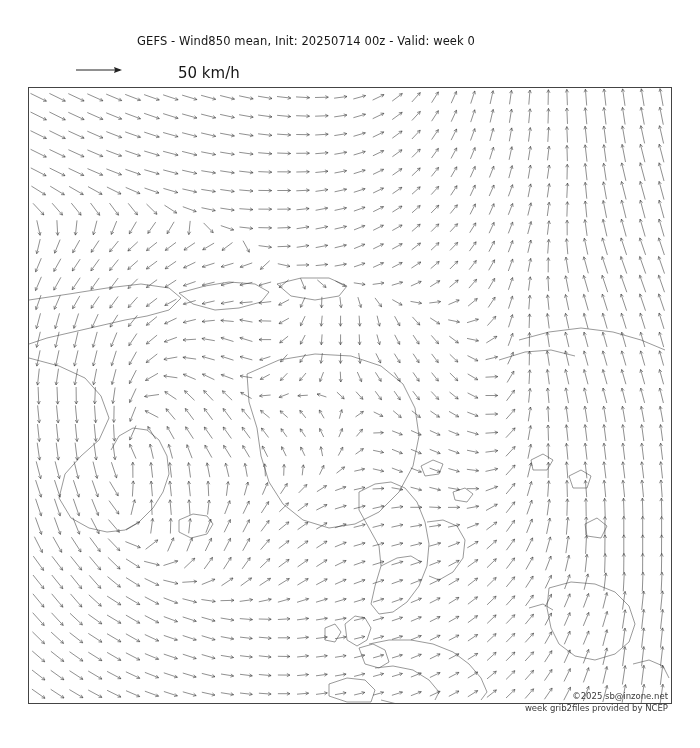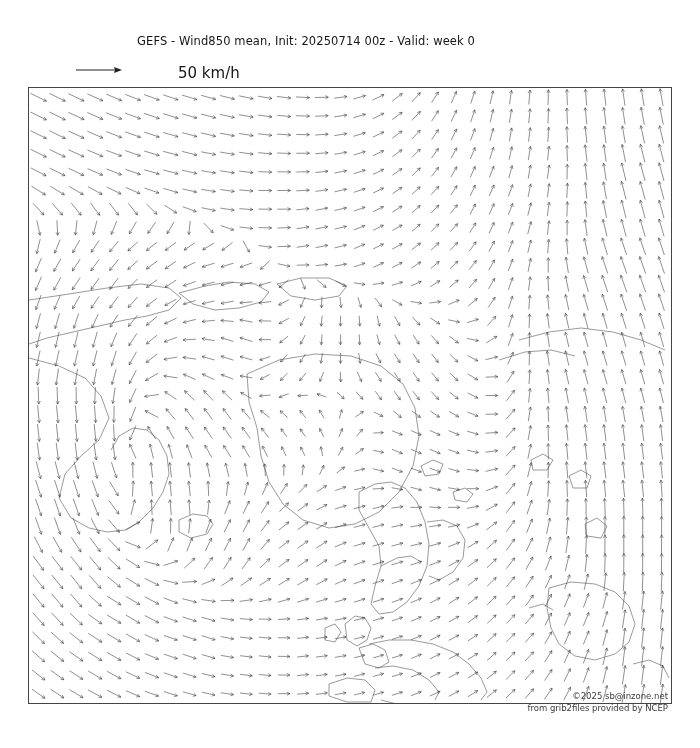--- a/index.html
+++ b/index.html
@@ -1252,14 +1252,14 @@
         <path d="M534.8 612.2 L541.5 599.2 M541.5 599.2 L541.5 602.6 M541.5 599.2 L538.7 601.1"></path>
         <path d="M554.3 613.1 L559.8 598.3 M559.8 598.3 L560.2 601.7 M559.8 598.3 L557.2 600.6"></path>
         <path d="M573.8 614.0 L578.1 597.4 M578.1 597.4 L578.9 600.7 M578.1 597.4 L575.8 599.9"></path>
         <path d="M593.1 614.7 L596.5 596.6 M596.5 596.6 L597.5 599.9 M596.5 596.6 L594.3 599.3"></path>
         <path d="M612.2 615.1 L615.1 596.3 M615.1 596.3 L616.2 599.5 M615.1 596.3 L613.1 599.0"></path>
         <path d="M631.2 615.2 L633.9 596.2 M633.9 596.2 L635.1 599.4 M633.9 596.2 L631.9 598.9"></path>
       </g>
   </svg>
 </div>
 
-<div class="credit1">from grib2files provided by NCEP</div>
+<div class="credit1">week grib2files provided by NCEP</div>
 <div class="credit2">©2025 sb@inzone.net</div>
 
 </body></html>

